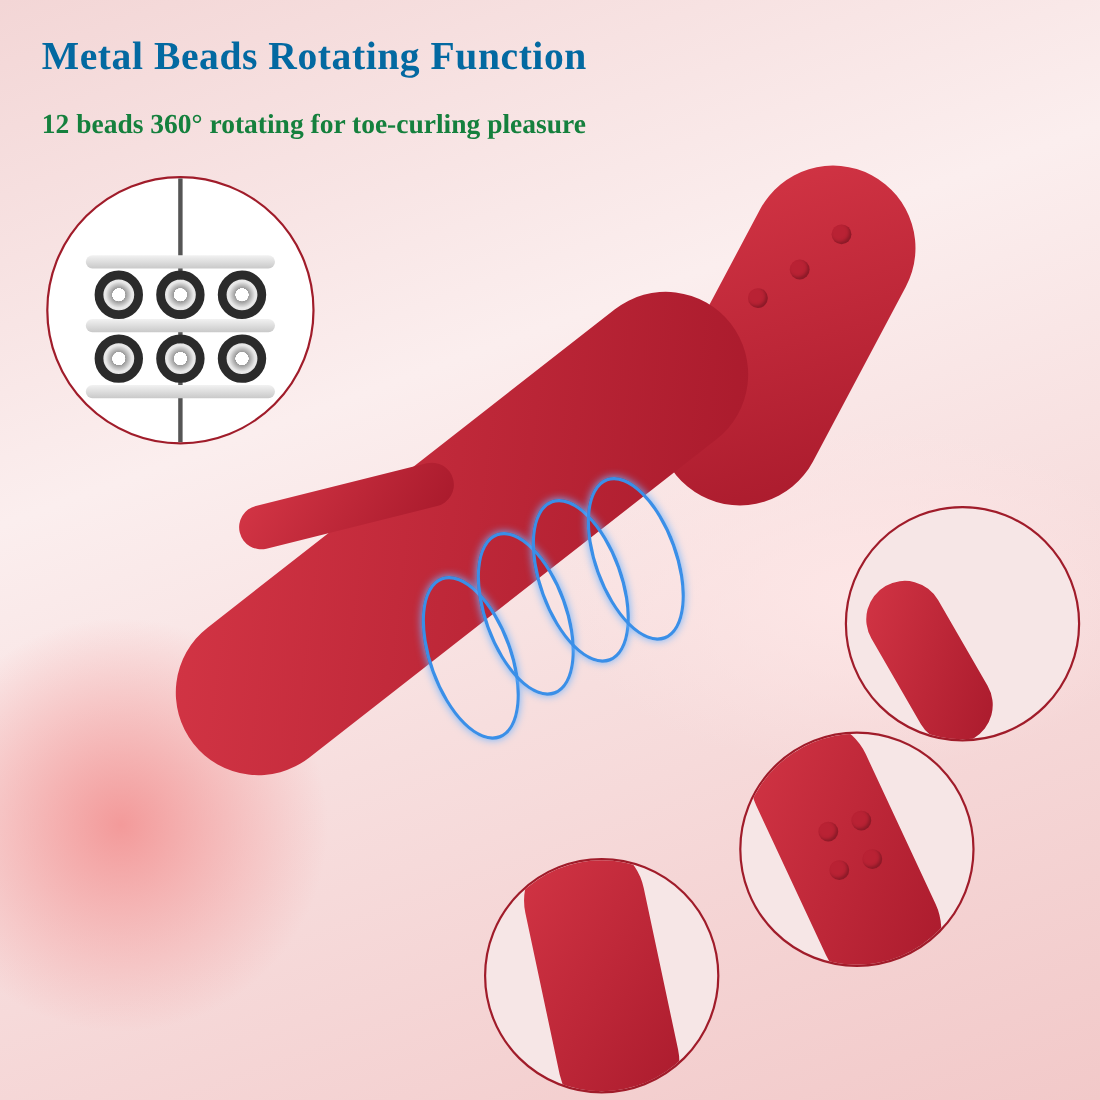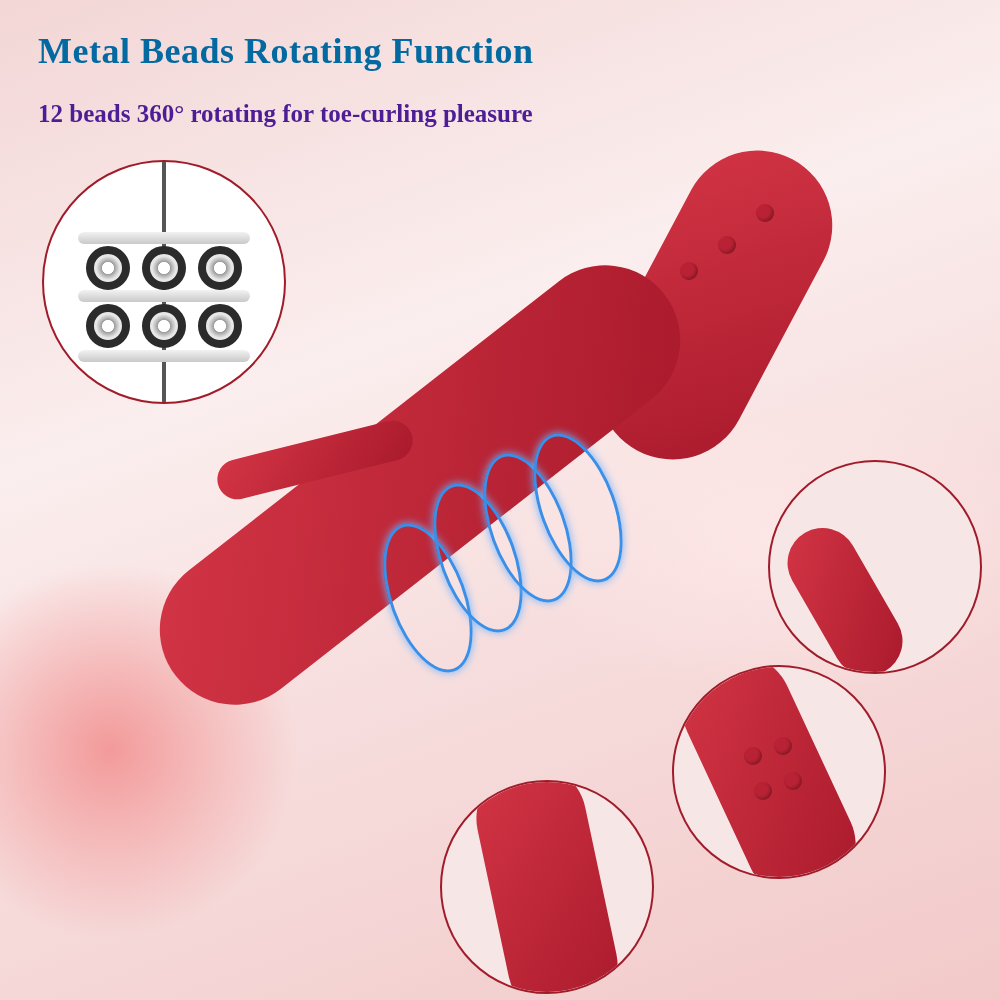--- a/index.html
+++ b/index.html
@@ -5,21 +5,21 @@
   html,body{margin:0;padding:0;}
   body{width:1000px;height:1000px;overflow:hidden;position:relative;
     background:linear-gradient(160deg,#f3d6d6 0%,#fbeeee 35%,#f7dede 60%,#f2c9c9 100%);
     font-family:"Liberation Serif","DejaVu Serif",serif;}
   .bg-glow{position:absolute;left:-80px;top:560px;width:380px;height:380px;border-radius:50%;
     background:radial-gradient(circle,#f39a9a 0%,rgba(243,154,154,0) 70%);}
   .bg-fold{position:absolute;right:-60px;top:380px;width:560px;height:320px;border-radius:50%;
     background:radial-gradient(ellipse,#fde6e6 0%,rgba(253,230,230,0) 70%);}
   .title{position:absolute;left:38px;top:30px;margin:0;font-weight:700;font-size:36px;
     color:#0369a1;letter-spacing:0.5px;}
-  .subtitle{position:absolute;left:38px;top:100px;margin:0;font-weight:700;font-size:25px;color:#4c1d95;}
+  .subtitle{position:absolute;left:38px;top:100px;margin:0;font-weight:700;font-size:25px;color:#15803d;}
   .inset{position:absolute;border-radius:50%;border:2px solid #a01c2a;background:#fff;overflow:hidden;}
   .inset-beads{left:42px;top:160px;width:240px;height:240px;}
   .inset-2{left:768px;top:460px;width:210px;height:210px;background:#f6e6e6;}
   .inset-3{left:672px;top:665px;width:210px;height:210px;background:#f6e6e6;}
   .inset-4{left:440px;top:780px;width:210px;height:210px;background:#f6e6e6;}
   .rod{position:absolute;left:118px;width:4px;background:#555;}
   .disc{position:absolute;left:34px;width:172px;height:12px;border-radius:6px;background:linear-gradient(#f2f2f2,#c9c9c9);}
   .bead{position:absolute;width:44px;height:44px;border-radius:50%;border:8px solid #2b2b2b;box-sizing:border-box;
     background:radial-gradient(circle,#fff 30%,#9a9a9a 31%,#e8e8e8 60%);}
   .product{position:absolute;left:0;top:0;width:1000px;height:1000px;}

